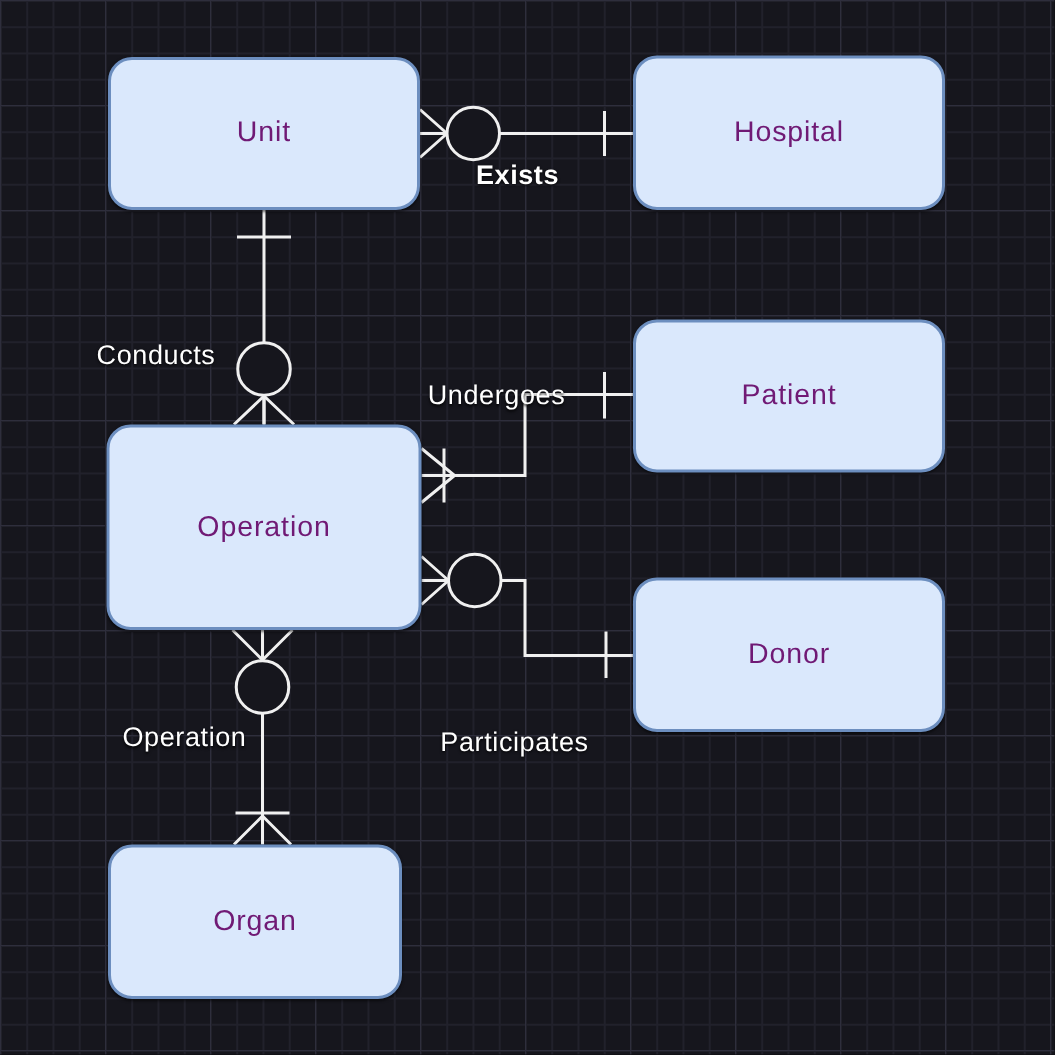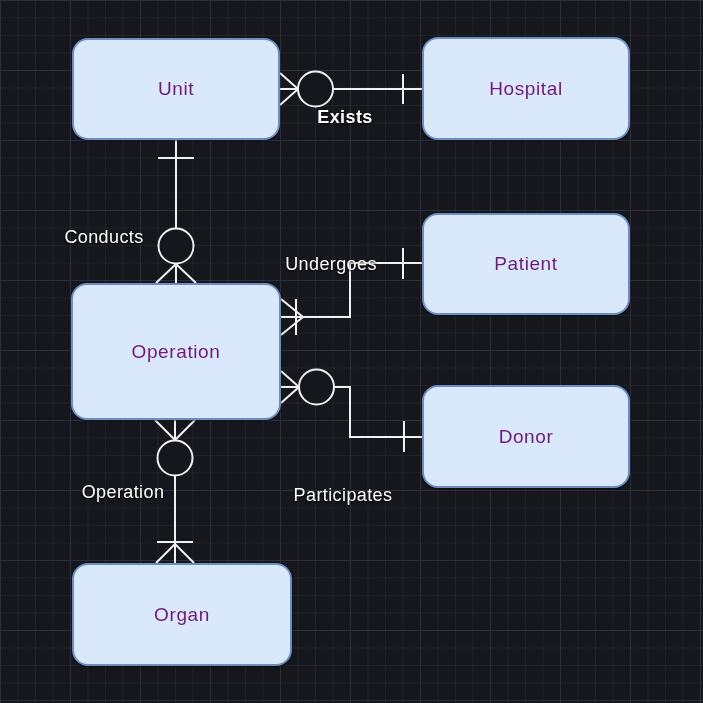--- a/index.html
+++ b/index.html
@@ -59,21 +59,21 @@
     letter-spacing: 0.4px;
     white-space: nowrap;
     text-shadow: 0 1px 2px rgba(0,0,0,0.9);
   }
   
   #ent-unit      { left: 72px;  top: 38px;  width: 208px; height: 102px; }
   #ent-hospital  { left: 422px; top: 37px;  width: 208px; height: 103px; }
   #ent-patient   { left: 422px; top: 213px; width: 208px; height: 102px; }
   #ent-operation { left: 71px;  top: 283px; width: 210px; height: 137px; }
   #ent-donor     { left: 422px; top: 385px; width: 208px; height: 103px; justify-content: center; }
-  #ent-organ     { left: 72px;  top: 563px; width: 220px; height: 103px; }
+  #ent-organ     { left: 72px;  top: 563px; width: 196px; height: 103px; }
   
   #lbl-exists       { left: 345px; top: 117px; font-weight: bold; }
   #lbl-conducts     { left: 104px; top: 213px; margin-top: 24px; }
   #lbl-undergoes    { left: 331px; top: 264px; }
   #lbl-participates { left: 343px; top: 457px; margin-top: 38px; }
   #lbl-involves     { left: 123px; top: 492px; }
 </style>
 </head>
 <body>
 

